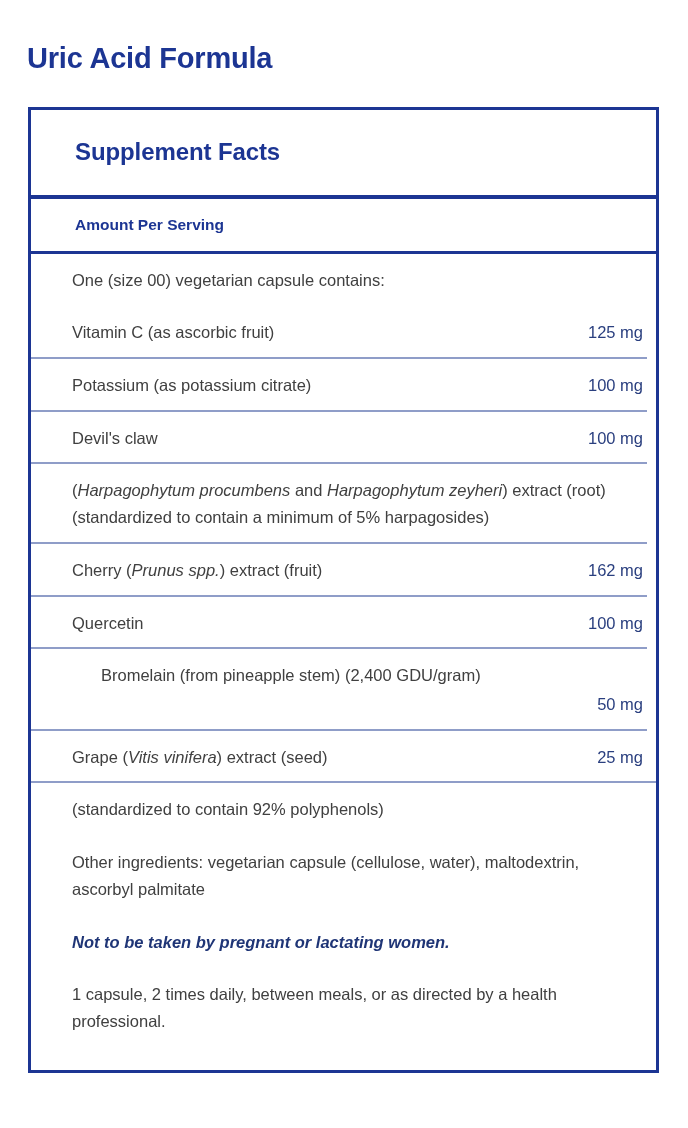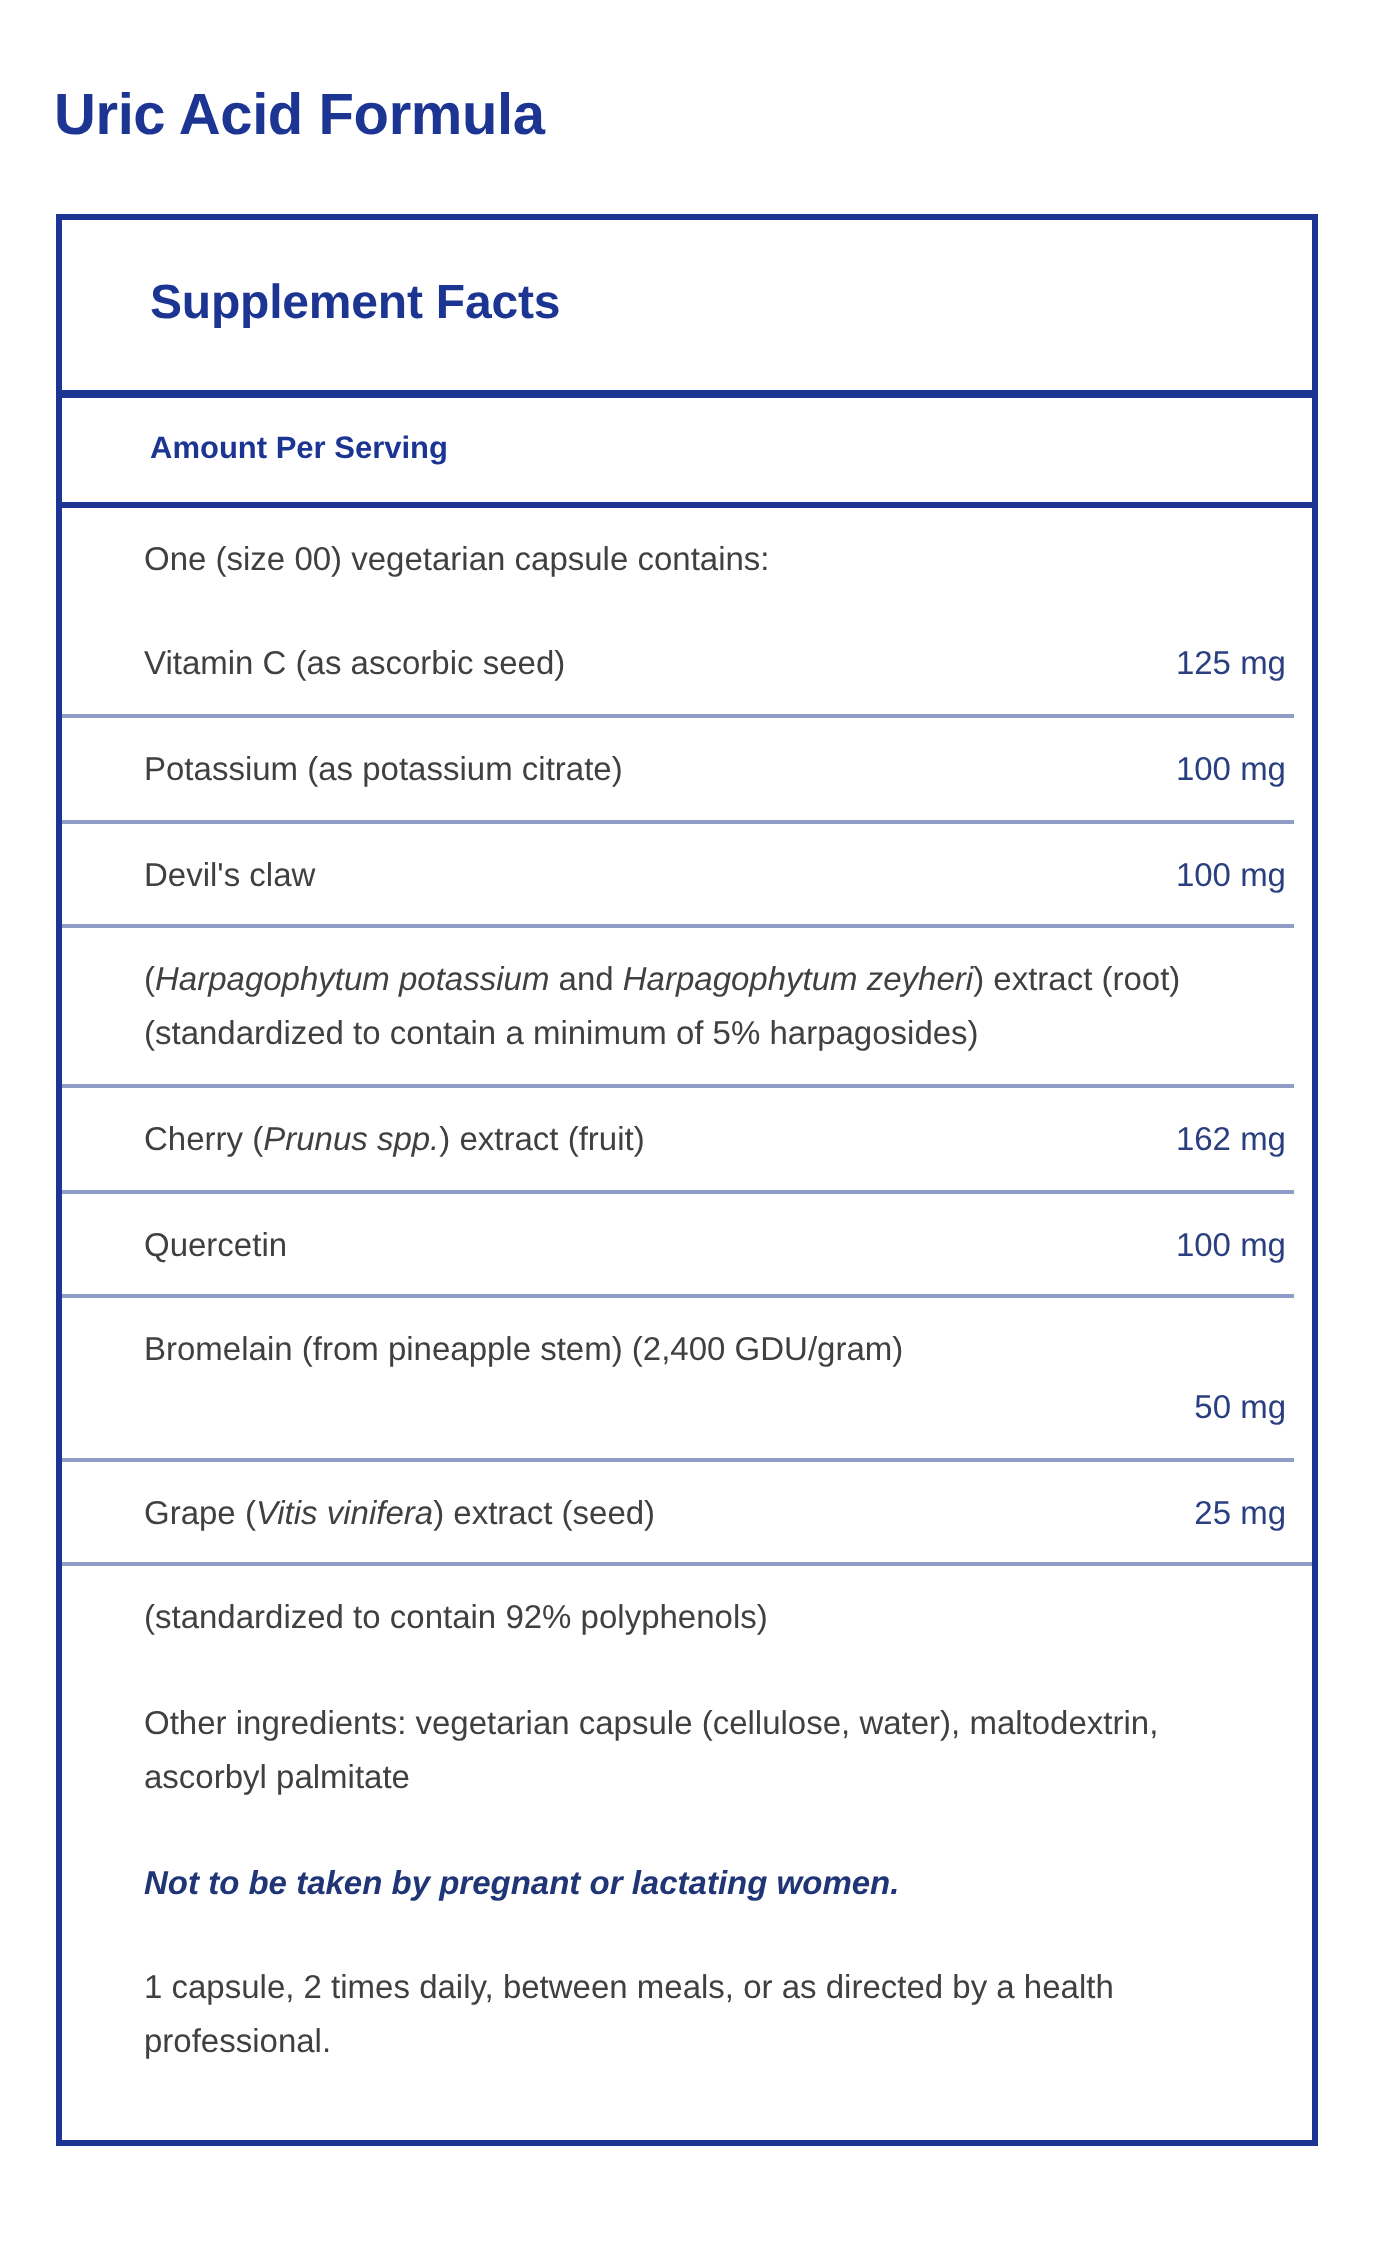--- a/index.html
+++ b/index.html
@@ -127,20 +127,21 @@
     display: block;
     margin-top: 2px;
   }
 
   
   .facts-row.stacked {
     display: block;
   }
   .facts-row.stacked .row-name {
     padding-right: 0;
+    margin-left: 29px;
   }
   .facts-row.stacked .row-amount {
     display: block;
     text-align: right;
   }
 
   
   .facts-row.plain .row-name {
     padding-right: 0;
   }
@@ -179,36 +180,36 @@
       <div class="amount-band-label">Amount Per Serving</div>
     </div>
 
     <div class="rows">
 
       <div class="facts-row plain">
         <div class="row-name">One (size 00) vegetarian capsule contains:</div>
       </div>
 
       <div class="facts-row divider-below">
-        <div class="row-name">Vitamin C (as ascorbic seed)</div>
+        <div class="row-name">Vitamin C (as ascorbic fruit)</div>
         <div class="row-amount">125 mg</div>
       </div>
 
       <div class="facts-row divider-below">
         <div class="row-name">Potassium (as potassium citrate)</div>
         <div class="row-amount">100 mg</div>
       </div>
 
       <div class="facts-row divider-below">
         <div class="row-name">Devil's claw</div>
         <div class="row-amount">100 mg</div>
       </div>
 
       <div class="facts-row plain divider-below">
-        <div class="row-name"><span>(</span><em class="sci">Harpagophytum potassium</em><span> and </span><em class="sci">Harpagophytum zeyheri</em><span>) extract (root)(standardized to contain a minimum of 5% harpagosides)</span></div>
+        <div class="row-name"><span>(</span><em class="sci">Harpagophytum procumbens</em><span> and </span><em class="sci">Harpagophytum zeyheri</em><span>) extract (root)(standardized to contain a minimum of 5% harpagosides)</span></div>
       </div>
 
       <div class="facts-row divider-below">
         <div class="row-name"><span>Cherry (</span><em class="sci">Prunus spp.</em><span>) extract (fruit)</span></div>
         <div class="row-amount">162 mg</div>
       </div>
 
       <div class="facts-row divider-below">
         <div class="row-name">Quercetin</div>
         <div class="row-amount">100 mg</div>

